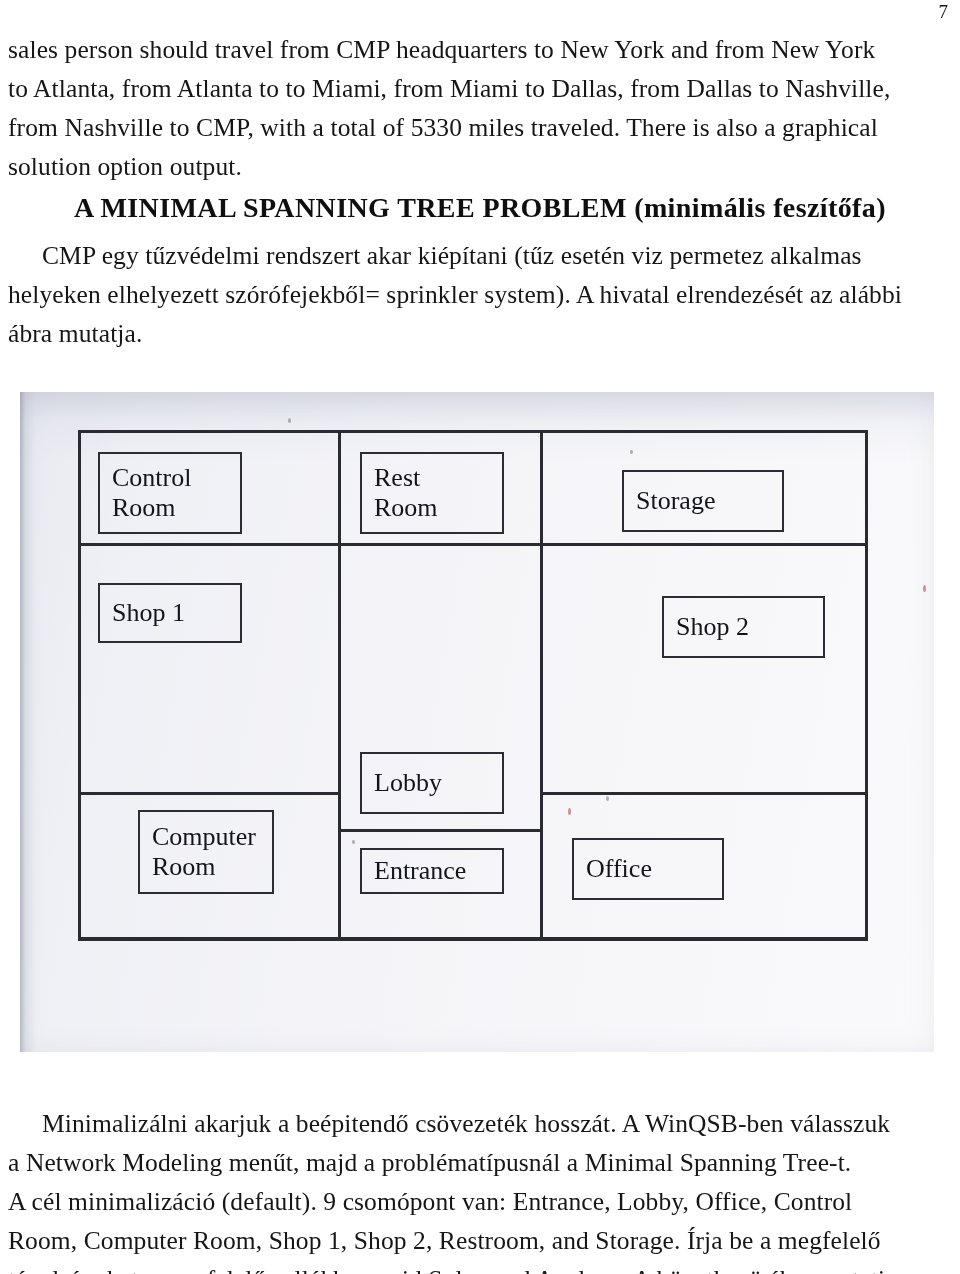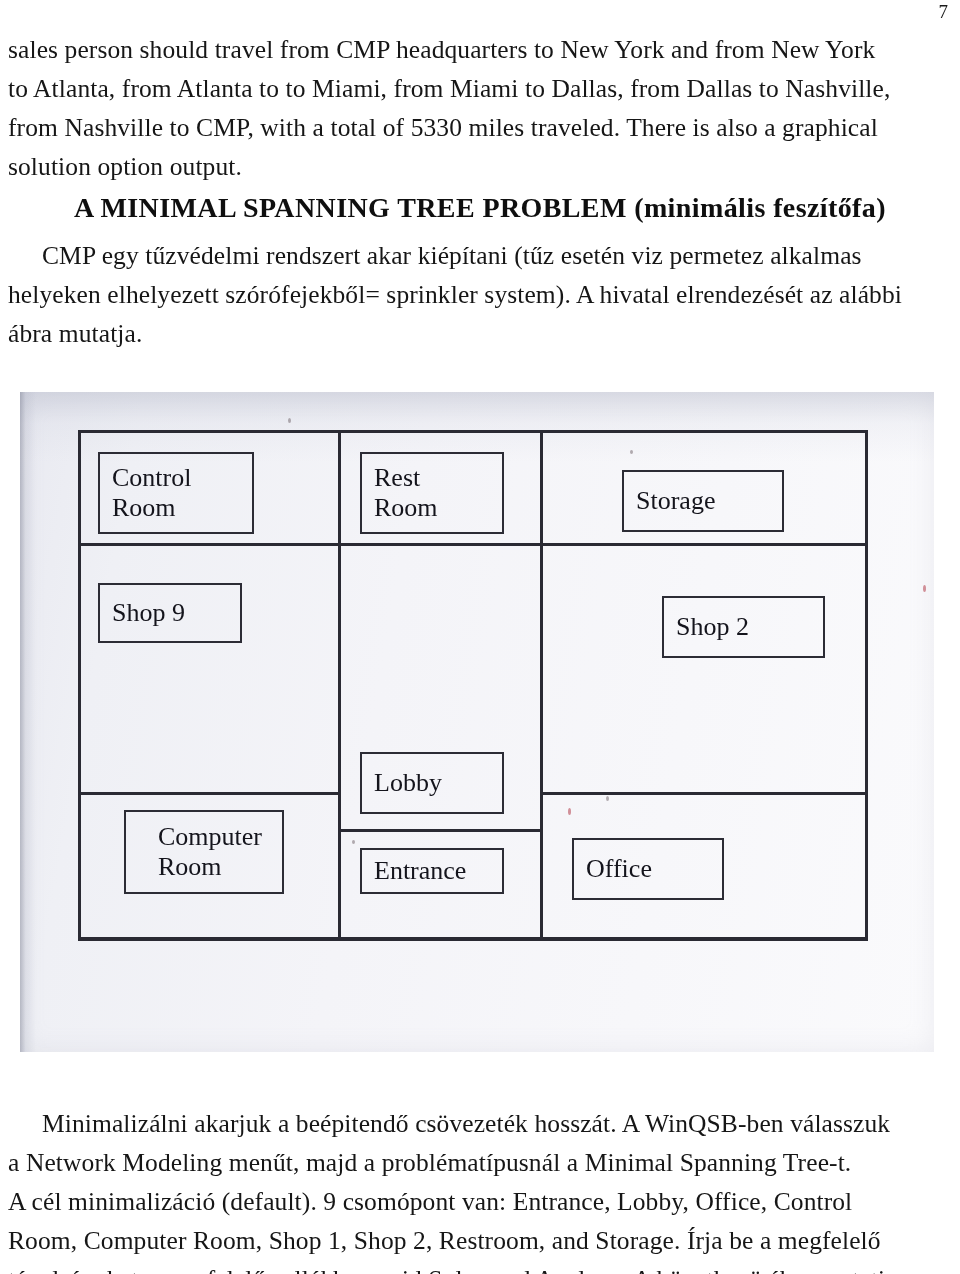--- a/index.html
+++ b/index.html
@@ -171,47 +171,47 @@
 
       <div class="wall" style="left:58px;  top:400px; width:260px; height:3px;"></div>
 
       <div class="wall" style="left:520px; top:400px; width:328px; height:3px;"></div>
 
       <div class="wall" style="left:318px; top:437px; width:202px; height:3px;"></div>
 
       <div class="wall" style="left:318px; top:38px;  width:2.5px; height:510px;"></div>
       <div class="wall" style="left:520px; top:38px;  width:2.5px; height:510px;"></div>
 
-      <div class="room" style="left:78px; top:60px; width:156px; height:82px;">
+      <div class="room" style="left:78px; top:60px; width:144px; height:82px;">
         <span class="label">Control
 Room</span>
       </div>
 
       <div class="room" style="left:340px; top:60px; width:144px; height:82px;">
         <span class="label">Rest
 Room</span>
       </div>
 
       <div class="room" style="left:602px; top:78px; width:162px; height:62px;">
         <span class="label">Storage</span>
       </div>
 
       <div class="room" style="left:78px; top:191px; width:144px; height:60px;">
-        <span class="label">Shop 9</span>
+        <span class="label">Shop 1</span>
       </div>
 
       <div class="room" style="left:642px; top:204px; width:163px; height:62px;">
         <span class="label">Shop 2</span>
       </div>
 
       <div class="room" style="left:340px; top:360px; width:144px; height:62px;">
         <span class="label">Lobby</span>
       </div>
 
-      <div class="room" style="left:104px; top:418px; width:160px; height:84px;justify-content:center;">
+      <div class="room" style="left:118px; top:418px; width:136px; height:84px;">
         <span class="label">Computer
 Room</span>
       </div>
 
       <div class="room" style="left:340px; top:456px; width:144px; height:46px;">
         <span class="label">Entrance</span>
       </div>
 
       <div class="room" style="left:552px; top:446px; width:152px; height:62px;">
         <span class="label">Office</span>

